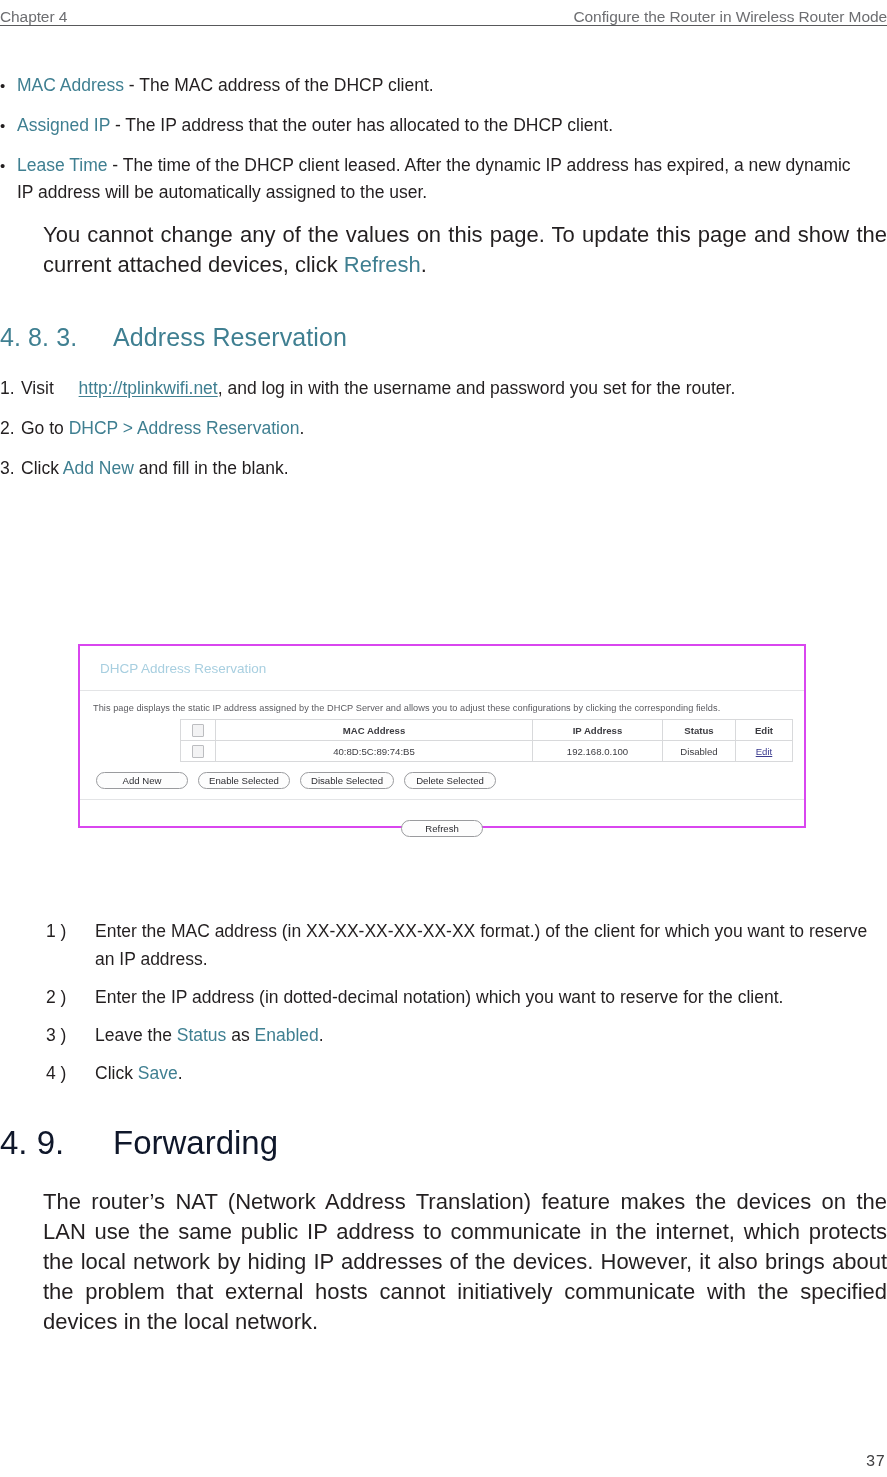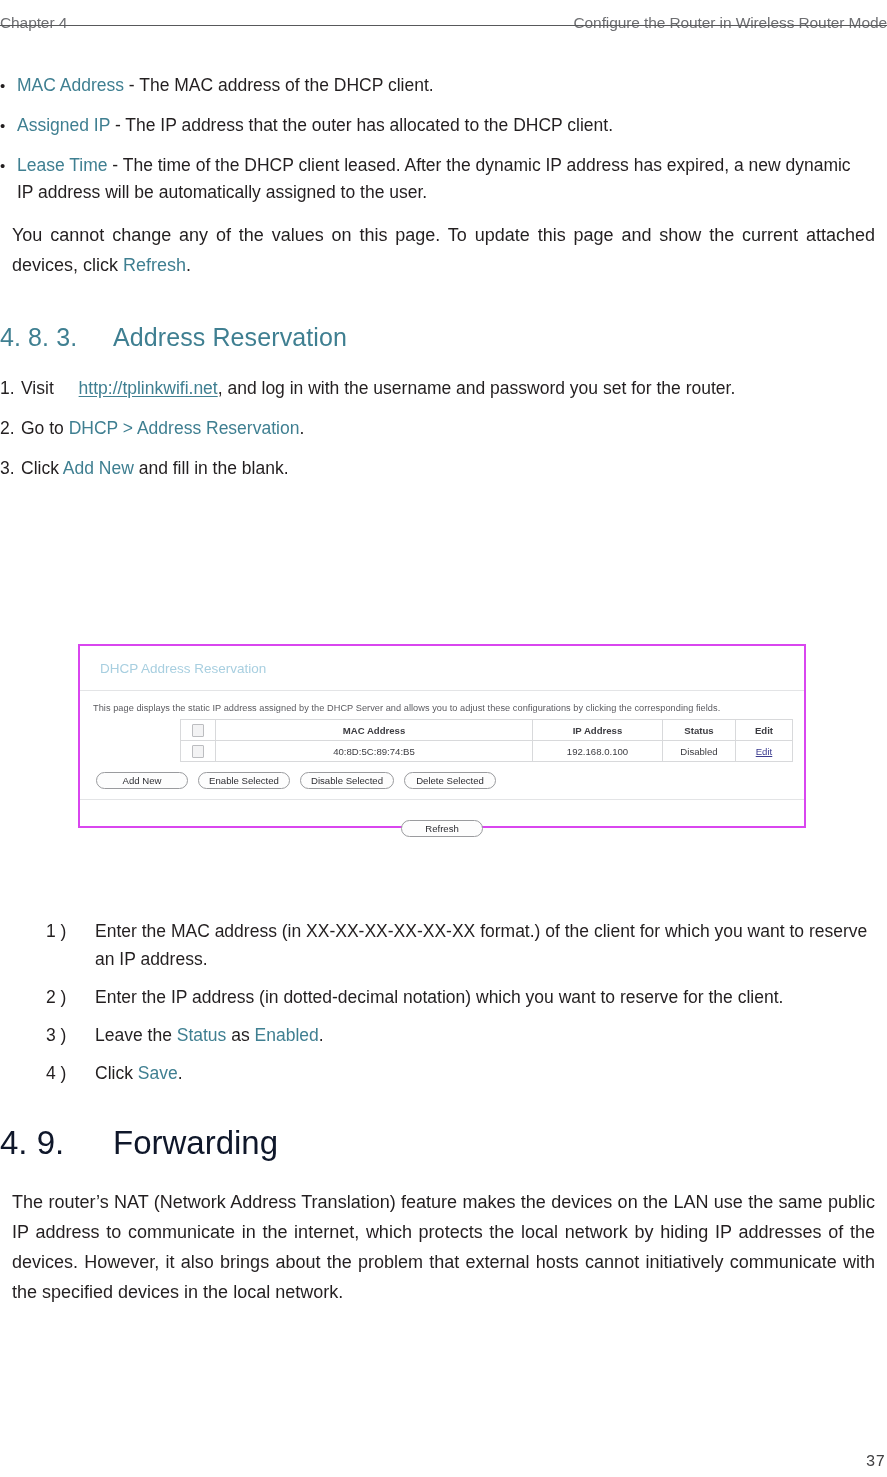--- a/index.html
+++ b/index.html
@@ -12,21 +12,21 @@
     height: 1477px;
     position: relative;
     font-family: "Liberation Sans", sans-serif;
     color: #231f20;
     overflow: hidden;
   }
 
   
   .page-header {
     position: absolute;
-    left: 0; top: 14px;
+    left: 0; top: 8px;
     width: 887px;
     height: 30px;
     display: flex;
     align-items: flex-start;
     justify-content: space-between;
     font-size: 15.5px;
     color: #6d6e71;
     letter-spacing: -0.1px;
   }
   .page-header .left { padding-left: 0px; }
@@ -58,24 +58,25 @@
     flex: 0 0 17px;
     font-size: 15px;
     line-height: 27px;
   }
   .bullet-row .bullet-text {
     flex: 1 1 auto;
     padding-right: 18px;
   }
 
   .para {
-    font-size: 18px;
+    font-size: 22px;
     line-height: 30px;
     text-align: justify;
-    margin: 12px;
+    margin: 0;
+    padding-left: 43px;
   }
 
   .accent { color: #3f7f91; }
   a.linkish {
     color: #3f7f91;
     text-decoration: underline;
     text-underline-offset: 2px;
     padding-left: 20px;
   }
 

